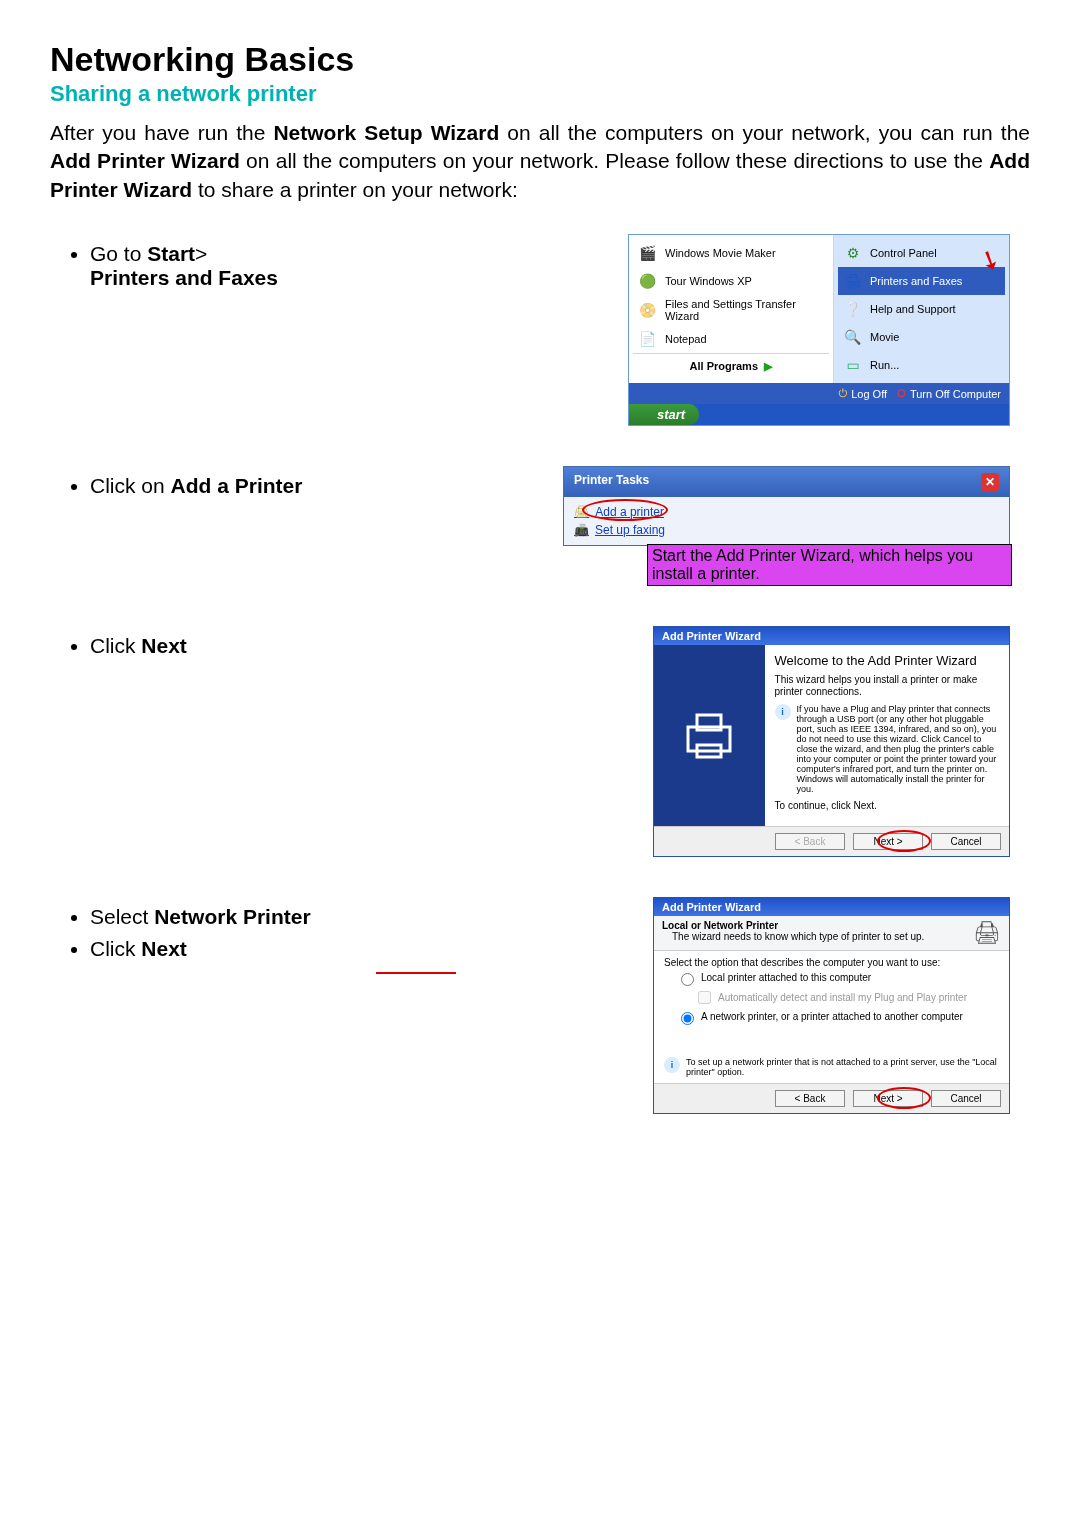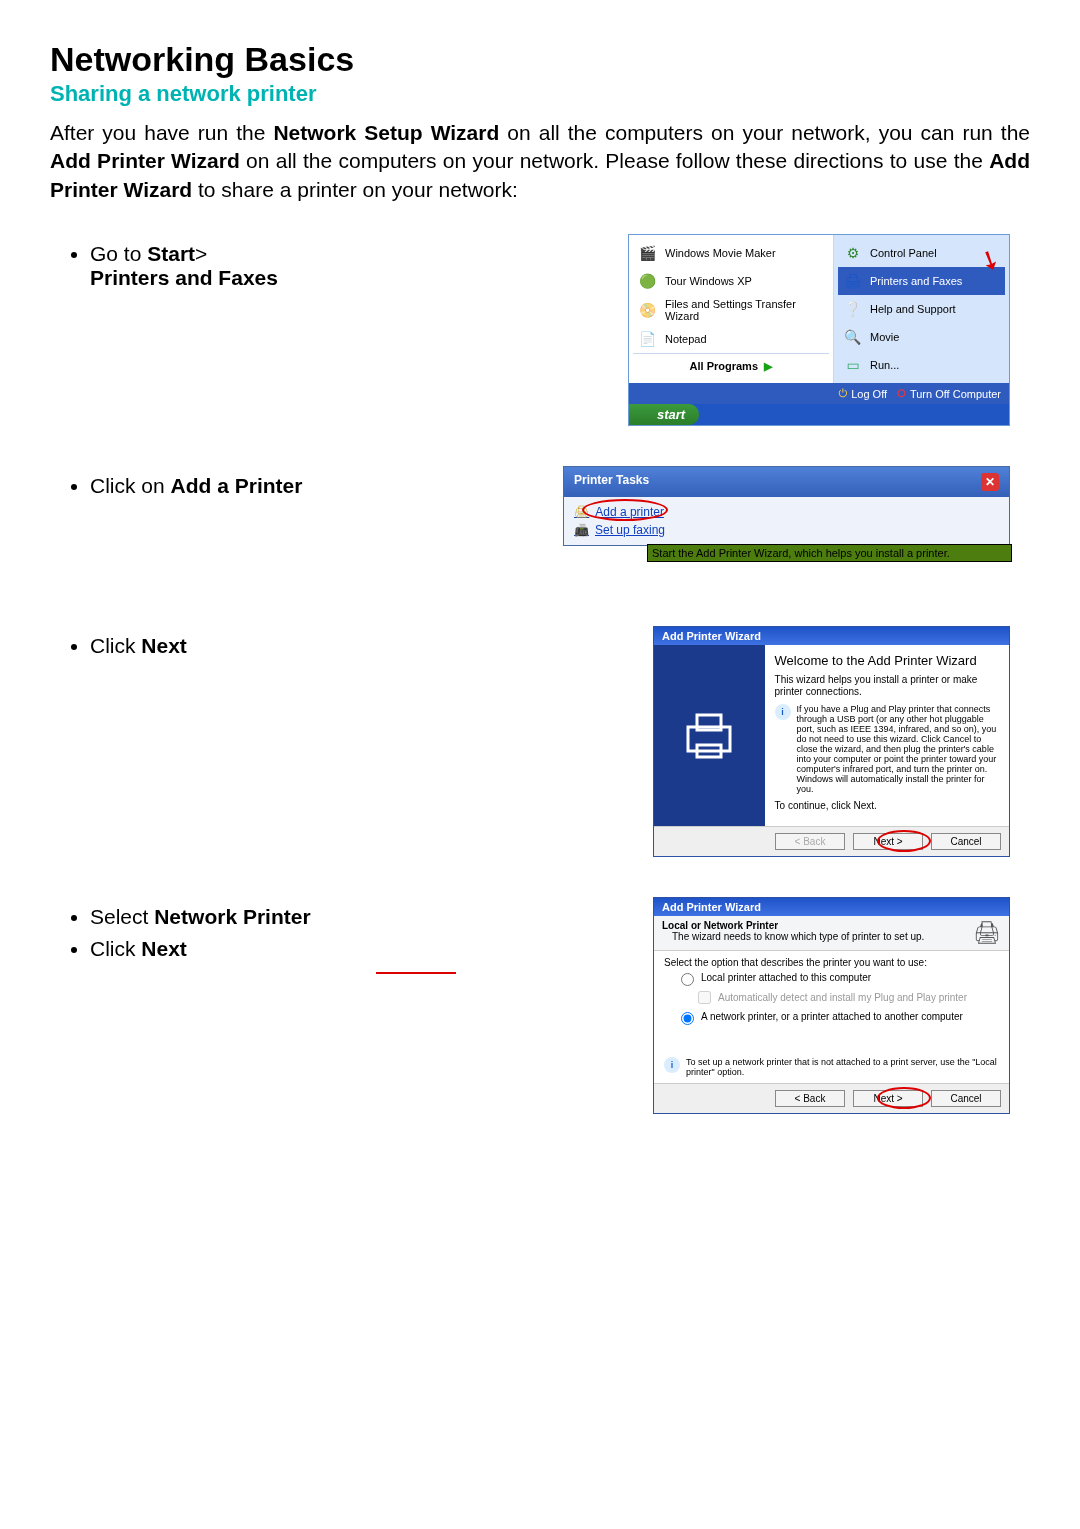--- a/index.html
+++ b/index.html
@@ -110,21 +110,21 @@
     border-radius:3px; display:flex; align-items:center; justify-content:center; font-size:12px;}
   .pt-body { background:#eef3fb; padding:6px 10px; }
   .pt-link { color:#1040c0; text-decoration:underline; display:flex; gap:6px; padding:2px 0;}
   .pt-link .ic { color:#caa520; text-decoration:none;}
   .red-circ {
     position:absolute; border:2px solid #d00; border-radius:50%;
     pointer-events:none;
   }
   .tooltip-box {
     position:absolute; right:-220px; top:58px; width:430px;
-    background:#4d7c0f; border:1px solid #000; font-size:11px; padding:2px 4px;
+    background:#d946ef; border:1px solid #000; font-size:16px; padding:2px 4px;
     right:0;
   }
   .ptpane-wrap { width:448px; float:right; position:relative; height:120px;}
   .ptpane-wrap .tooltip-box { top:78px; left:85px; width:355px;}
 
   
   .wiz {
     width:355px; border:1px solid #2d51a5; float:right; font-size:10px;
     background:#fff;
   }
@@ -342,21 +342,21 @@
     <div class="wiz wiz2" style="position:relative;">
       <div class="wiz-title">Add Printer Wizard</div>
       <div class="head2">
         <div>
           <div style="font-weight:bold;">Local or Network Printer</div>
           <div style="margin-left:10px;">The wizard needs to know which type of printer to set up.</div>
         </div>
         <div class="ic">🖨</div>
       </div>
       <div class="wiz-body2">
-        <div>Select the option that describes the printer you want to use:</div>
+        <div>Select the option that describes the computer you want to use:</div>
         <label class="radio-row">
           <input type="radio" name="pt" style="">
           <span>Local printer attached to this computer</span>
         </label>
         <label class="chk-row">
           <input type="checkbox" disabled="" style="">
           <span>Automatically detect and install my Plug and Play printer</span>
         </label>
         <label class="radio-row">
           <input type="radio" name="pt" checked="" style="">

